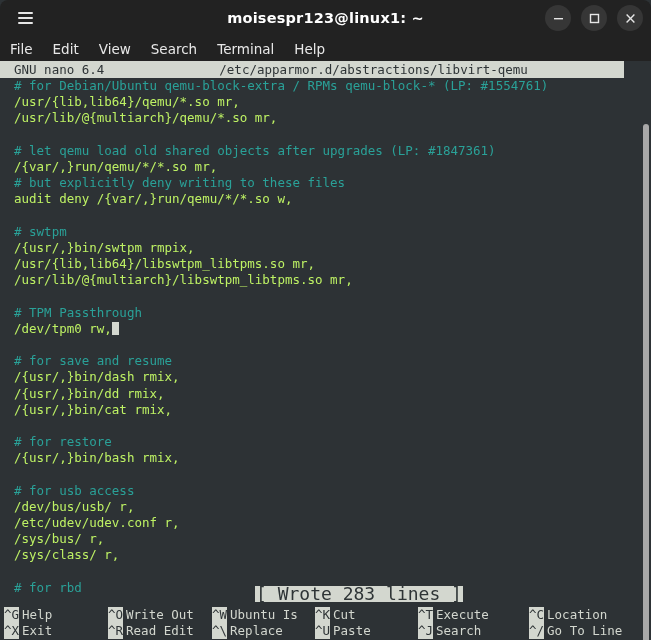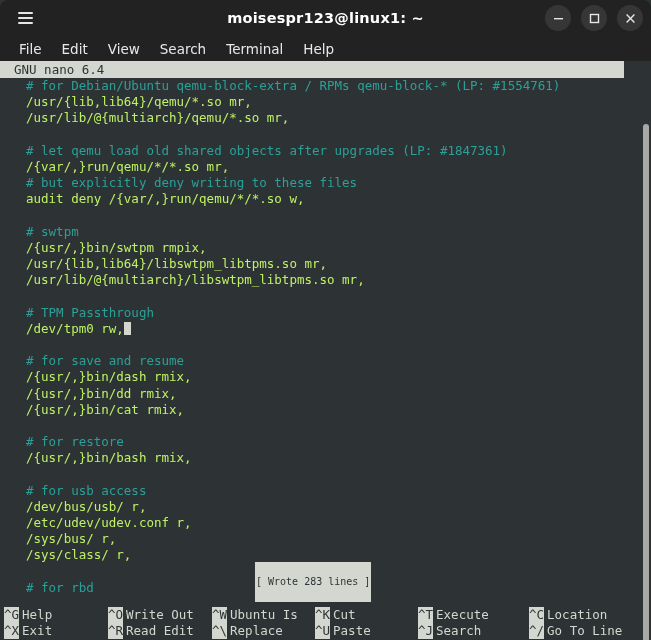--- a/index.html
+++ b/index.html
@@ -64,21 +64,20 @@
     cursor: pointer;
   }
   .winbtn svg { display: block; }
 
   
   .menubar {
     height: 25px;
     flex: 0 0 25px;
     background: #222222;
     display: flex; align-items: center;
-    padding-left: 9px;
     gap: 0px;
   }
   .menu-item {
     font-family: "DejaVu Sans", sans-serif;
     font-size: 13.5px;
     color: #e8e8e8;
     padding: 0 10px;
     cursor: pointer;
     white-space: nowrap;
   }
@@ -113,42 +112,42 @@
     top: 17px; left: 0;
     right: 9px;
     bottom: 37px;
     padding-left: 14px;
     font-family: "DejaVu Sans Mono", monospace;
     font-size: 12.5px;
     line-height: 16.2px;
     white-space: pre;
     overflow: hidden;
   }
-  .line { height: 16.2px; white-space: pre; margin-left: 12px; }
+  .line { height: 16.2px; white-space: pre; }
   .line.comment { color: #2aa198; }
   .line.code { color: #bef264; }
   .line.blank { color: transparent; }
   .cursor {
     display: inline-block;
     width: 7.5px; height: 13px;
     background: #d3d7cf;
     vertical-align: -2px;
   }
 
   
   .status-msg {
     position: absolute;
     left: 255px;
     bottom: 38px;
     background: #d3d7cf;
     color: #2e3436;
     font-family: "DejaVu Sans Mono", monospace;
-    font-size: 10px;
+    font-size: 18px;
     line-height: 16px;
-    padding: 12px 1px;
+    padding: 0 1px;
     white-space: pre;
     z-index: 5;
   }
 
   
   .nano-footer {
     position: absolute;
     left: 0; right: 9px; bottom: 0;
     height: 34px;
     background: #2d3235;
@@ -245,20 +244,21 @@
     <div class="menu-item">View</div>
     <div class="menu-item">Search</div>
     <div class="menu-item">Terminal</div>
     <div class="menu-item">Help</div>
   </div>
 
   <div class="terminal">
 
     <div class="nano-topbar">
       <span class="nano-version">GNU nano 6.4</span>
+      <span class="nano-filename">/etc/apparmor.d/abstractions/libvirt-qemu</span>
     </div>
 
     <div class="nano-body" id="nano-body"><div class="line comment"><span># for Debian/Ubuntu qemu-block-extra / RPMs qemu-block-* (LP: #1554761)</span></div><div class="line code"><span>/usr/{lib,lib64}/qemu/*.so mr,</span></div><div class="line code"><span>/usr/lib/@{multiarch}/qemu/*.so mr,</span></div><div class="line blank"><span> </span></div><div class="line comment"><span># let qemu load old shared objects after upgrades (LP: #1847361)</span></div><div class="line code"><span>/{var/,}run/qemu/*/*.so mr,</span></div><div class="line comment"><span># but explicitly deny writing to these files</span></div><div class="line code"><span>audit deny /{var/,}run/qemu/*/*.so w,</span></div><div class="line blank"><span> </span></div><div class="line comment"><span># swtpm</span></div><div class="line code"><span>/{usr/,}bin/swtpm rmpix,</span></div><div class="line code"><span>/usr/{lib,lib64}/libswtpm_libtpms.so mr,</span></div><div class="line code"><span>/usr/lib/@{multiarch}/libswtpm_libtpms.so mr,</span></div><div class="line blank"><span> </span></div><div class="line comment"><span># TPM Passthrough</span></div><div class="line code"><span>/dev/tpm0 rw,</span><span class="cursor"></span></div><div class="line blank"><span> </span></div><div class="line comment"><span># for save and resume</span></div><div class="line code"><span>/{usr/,}bin/dash rmix,</span></div><div class="line code"><span>/{usr/,}bin/dd rmix,</span></div><div class="line code"><span>/{usr/,}bin/cat rmix,</span></div><div class="line blank"><span> </span></div><div class="line comment"><span># for restore</span></div><div class="line code"><span>/{usr/,}bin/bash rmix,</span></div><div class="line blank"><span> </span></div><div class="line comment"><span># for usb access</span></div><div class="line code"><span>/dev/bus/usb/ r,</span></div><div class="line code"><span>/etc/udev/udev.conf r,</span></div><div class="line code"><span>/sys/bus/ r,</span></div><div class="line code"><span>/sys/class/ r,</span></div><div class="line blank"><span> </span></div><div class="line comment"><span># for rbd</span></div></div>
 
     <div class="status-msg">[ Wrote 283 lines ]</div>
 
     <div class="nano-footer" id="nano-footer">
         <div class="fcol c0">
           <div class="fkey-row"><span class="fkey">^G</span><span class="flabel">Help</span></div>
           <div class="fkey-row"><span class="fkey">^X</span><span class="flabel">Exit</span></div>

